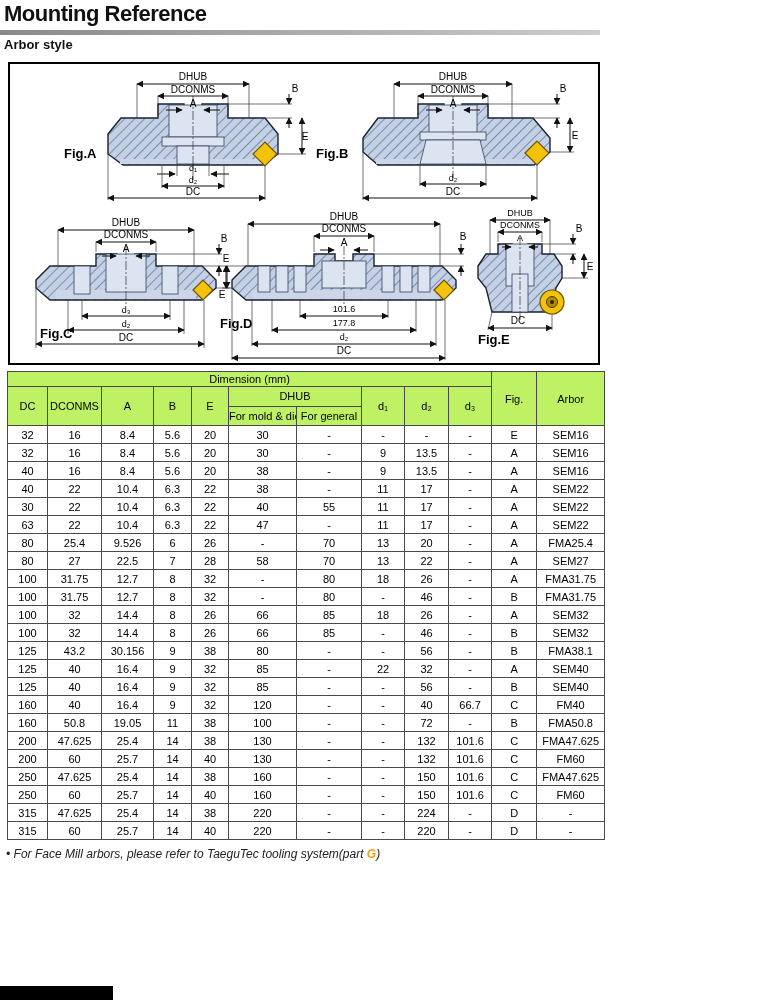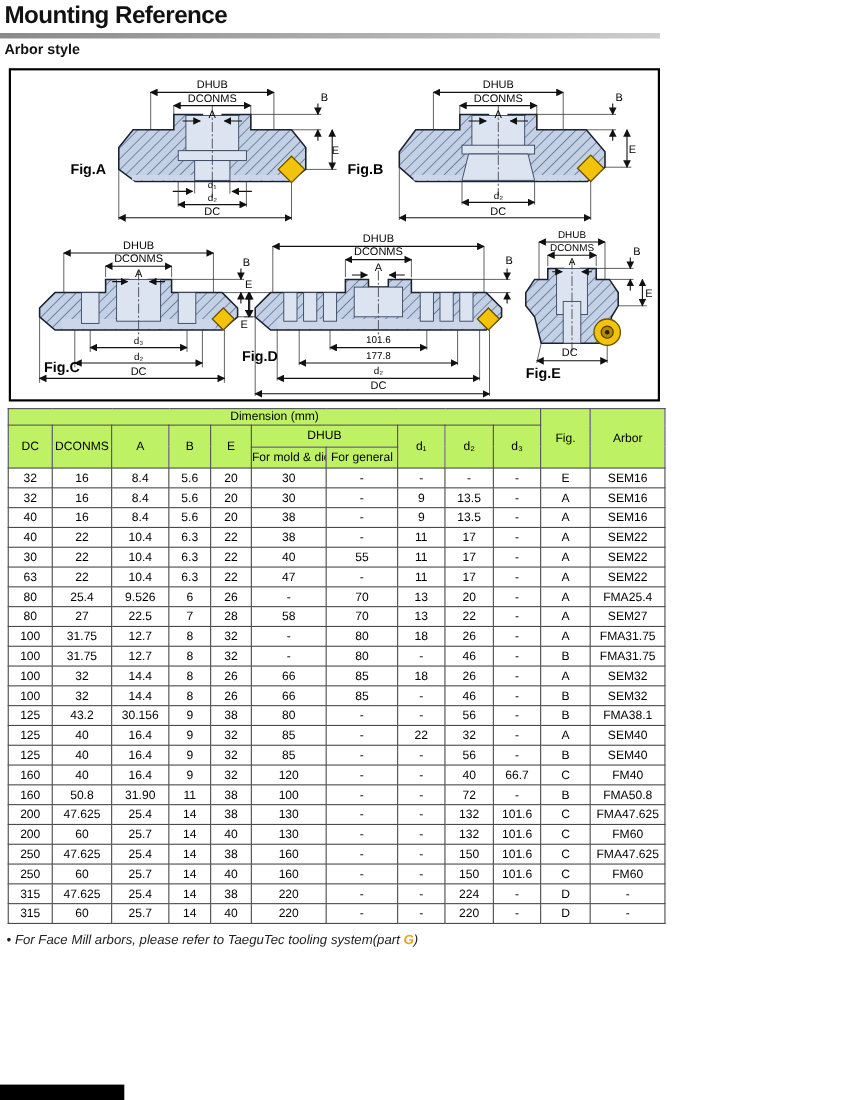--- a/index.html
+++ b/index.html
@@ -525,21 +525,21 @@
           <td>-</td>
           <td>-</td>
           <td>40</td>
           <td>66.7</td>
           <td>C</td>
           <td>FM40</td>
         </tr>
         <tr>
           <td>160</td>
           <td>50.8</td>
-          <td>31.90</td>
+          <td>19.05</td>
           <td>11</td>
           <td>38</td>
           <td>100</td>
           <td>-</td>
           <td>-</td>
           <td>72</td>
           <td>-</td>
           <td>B</td>
           <td>FMA50.8</td>
         </tr>

